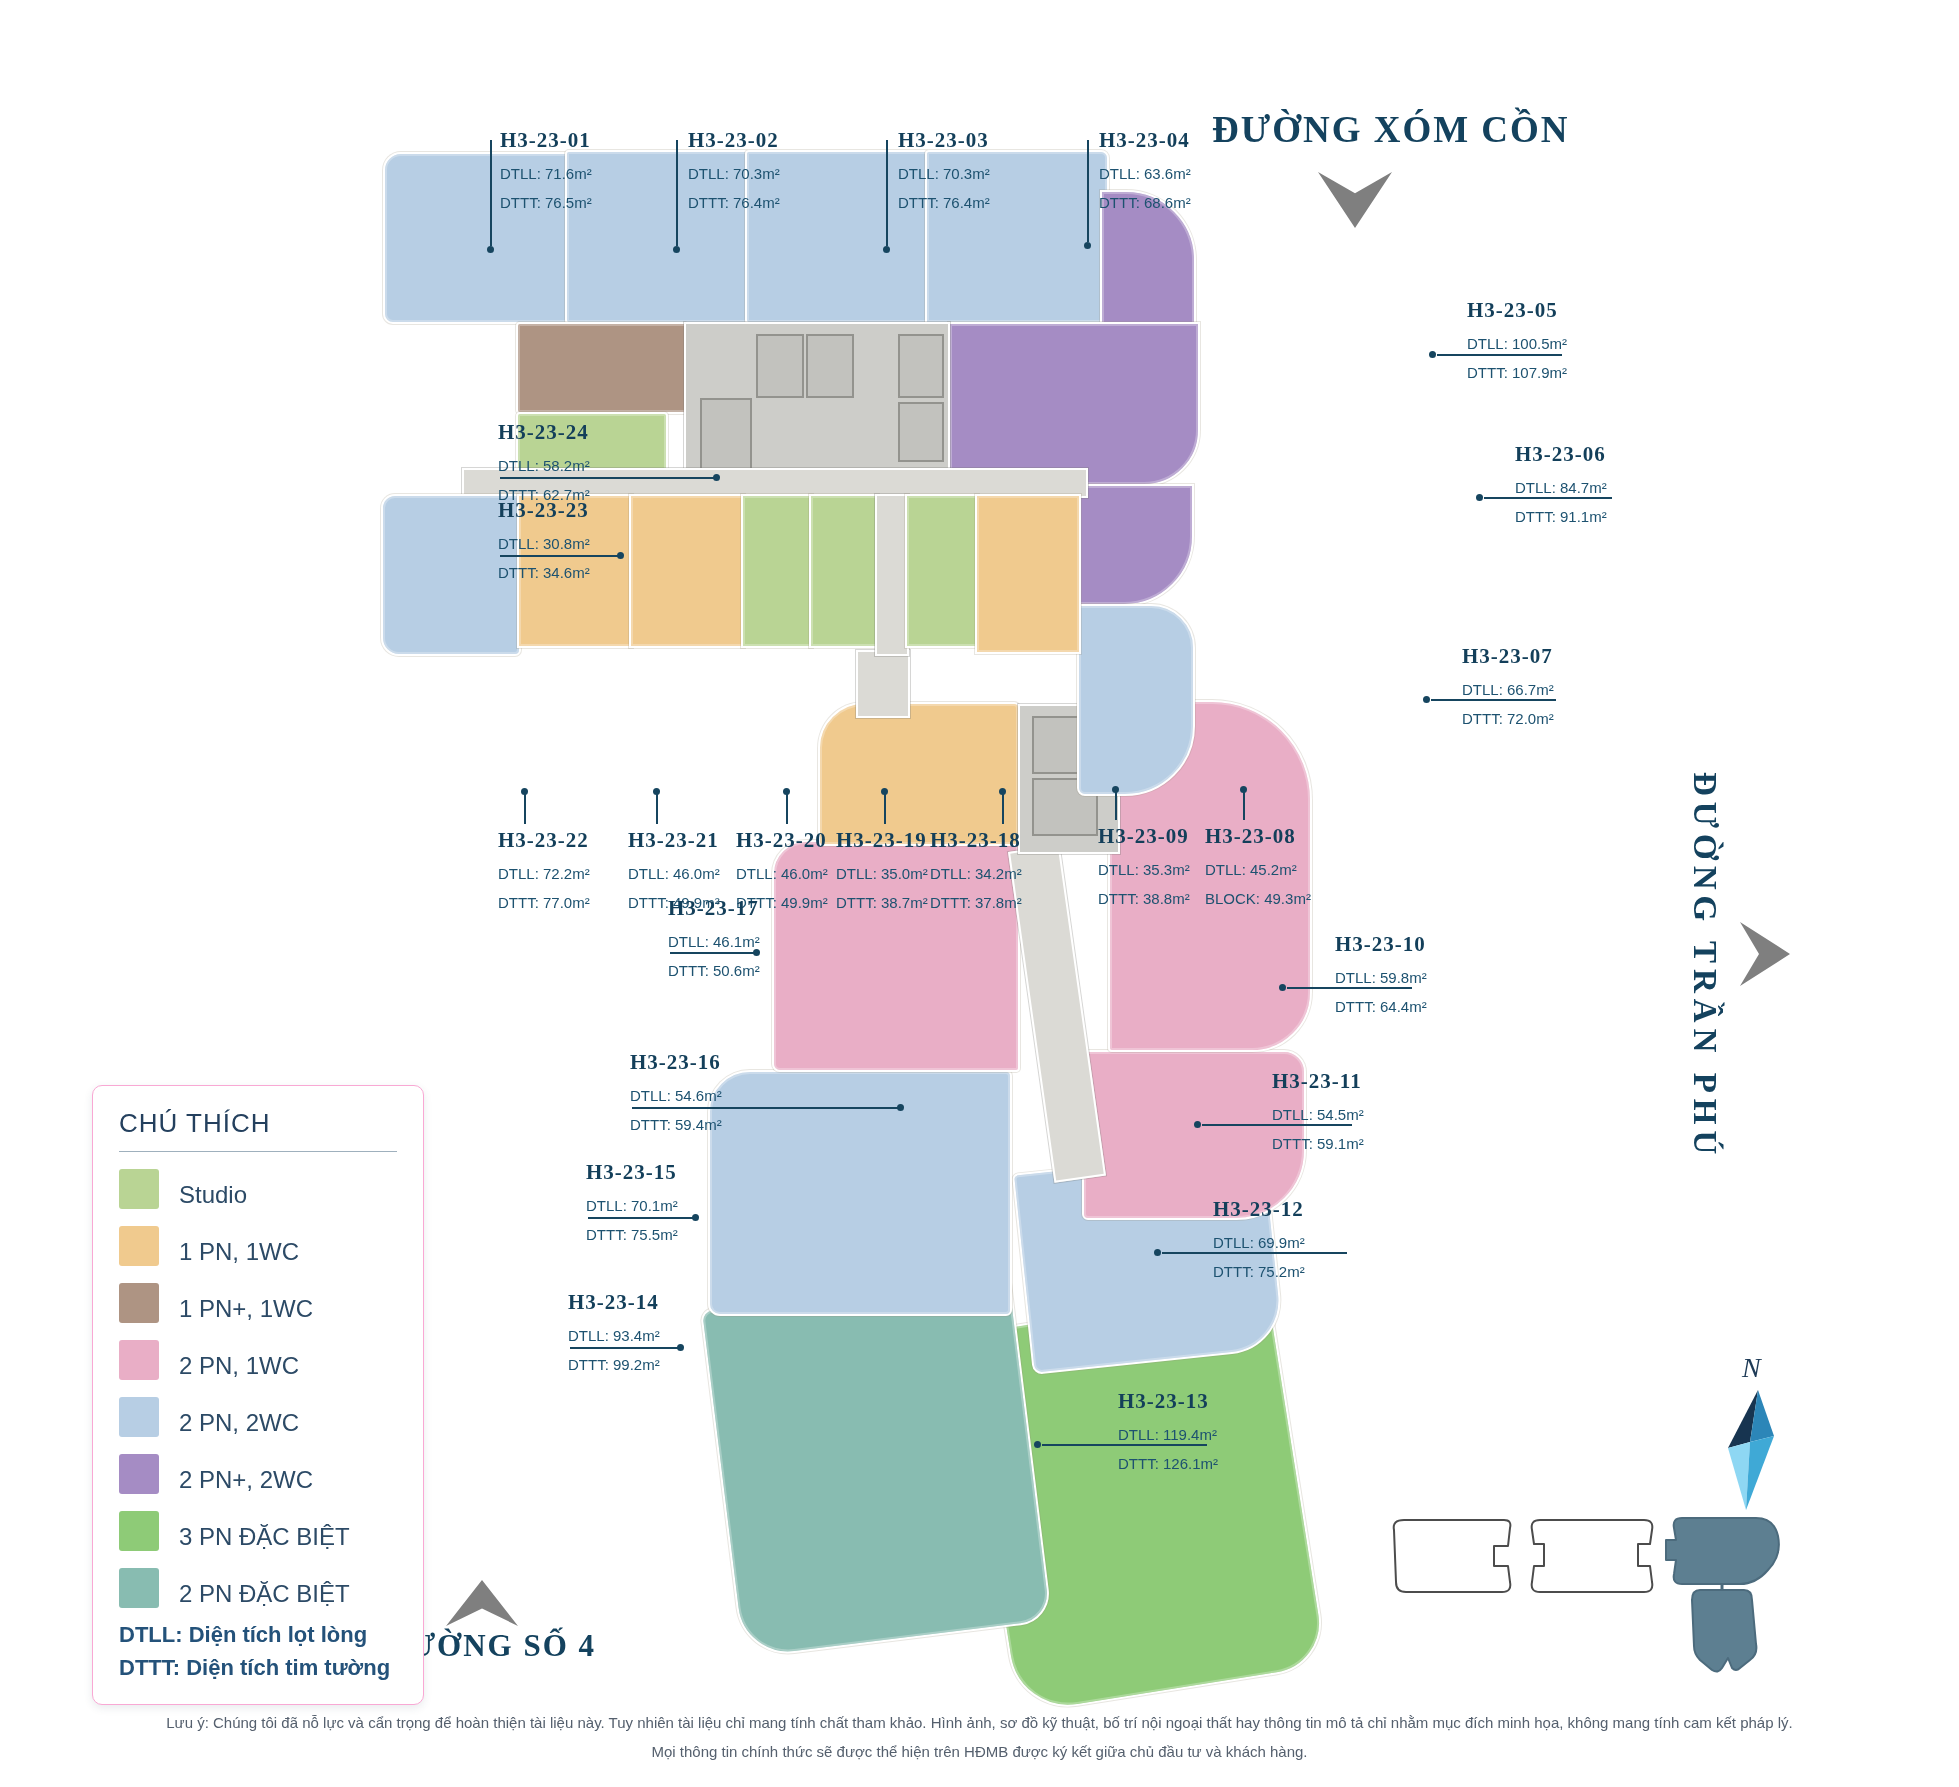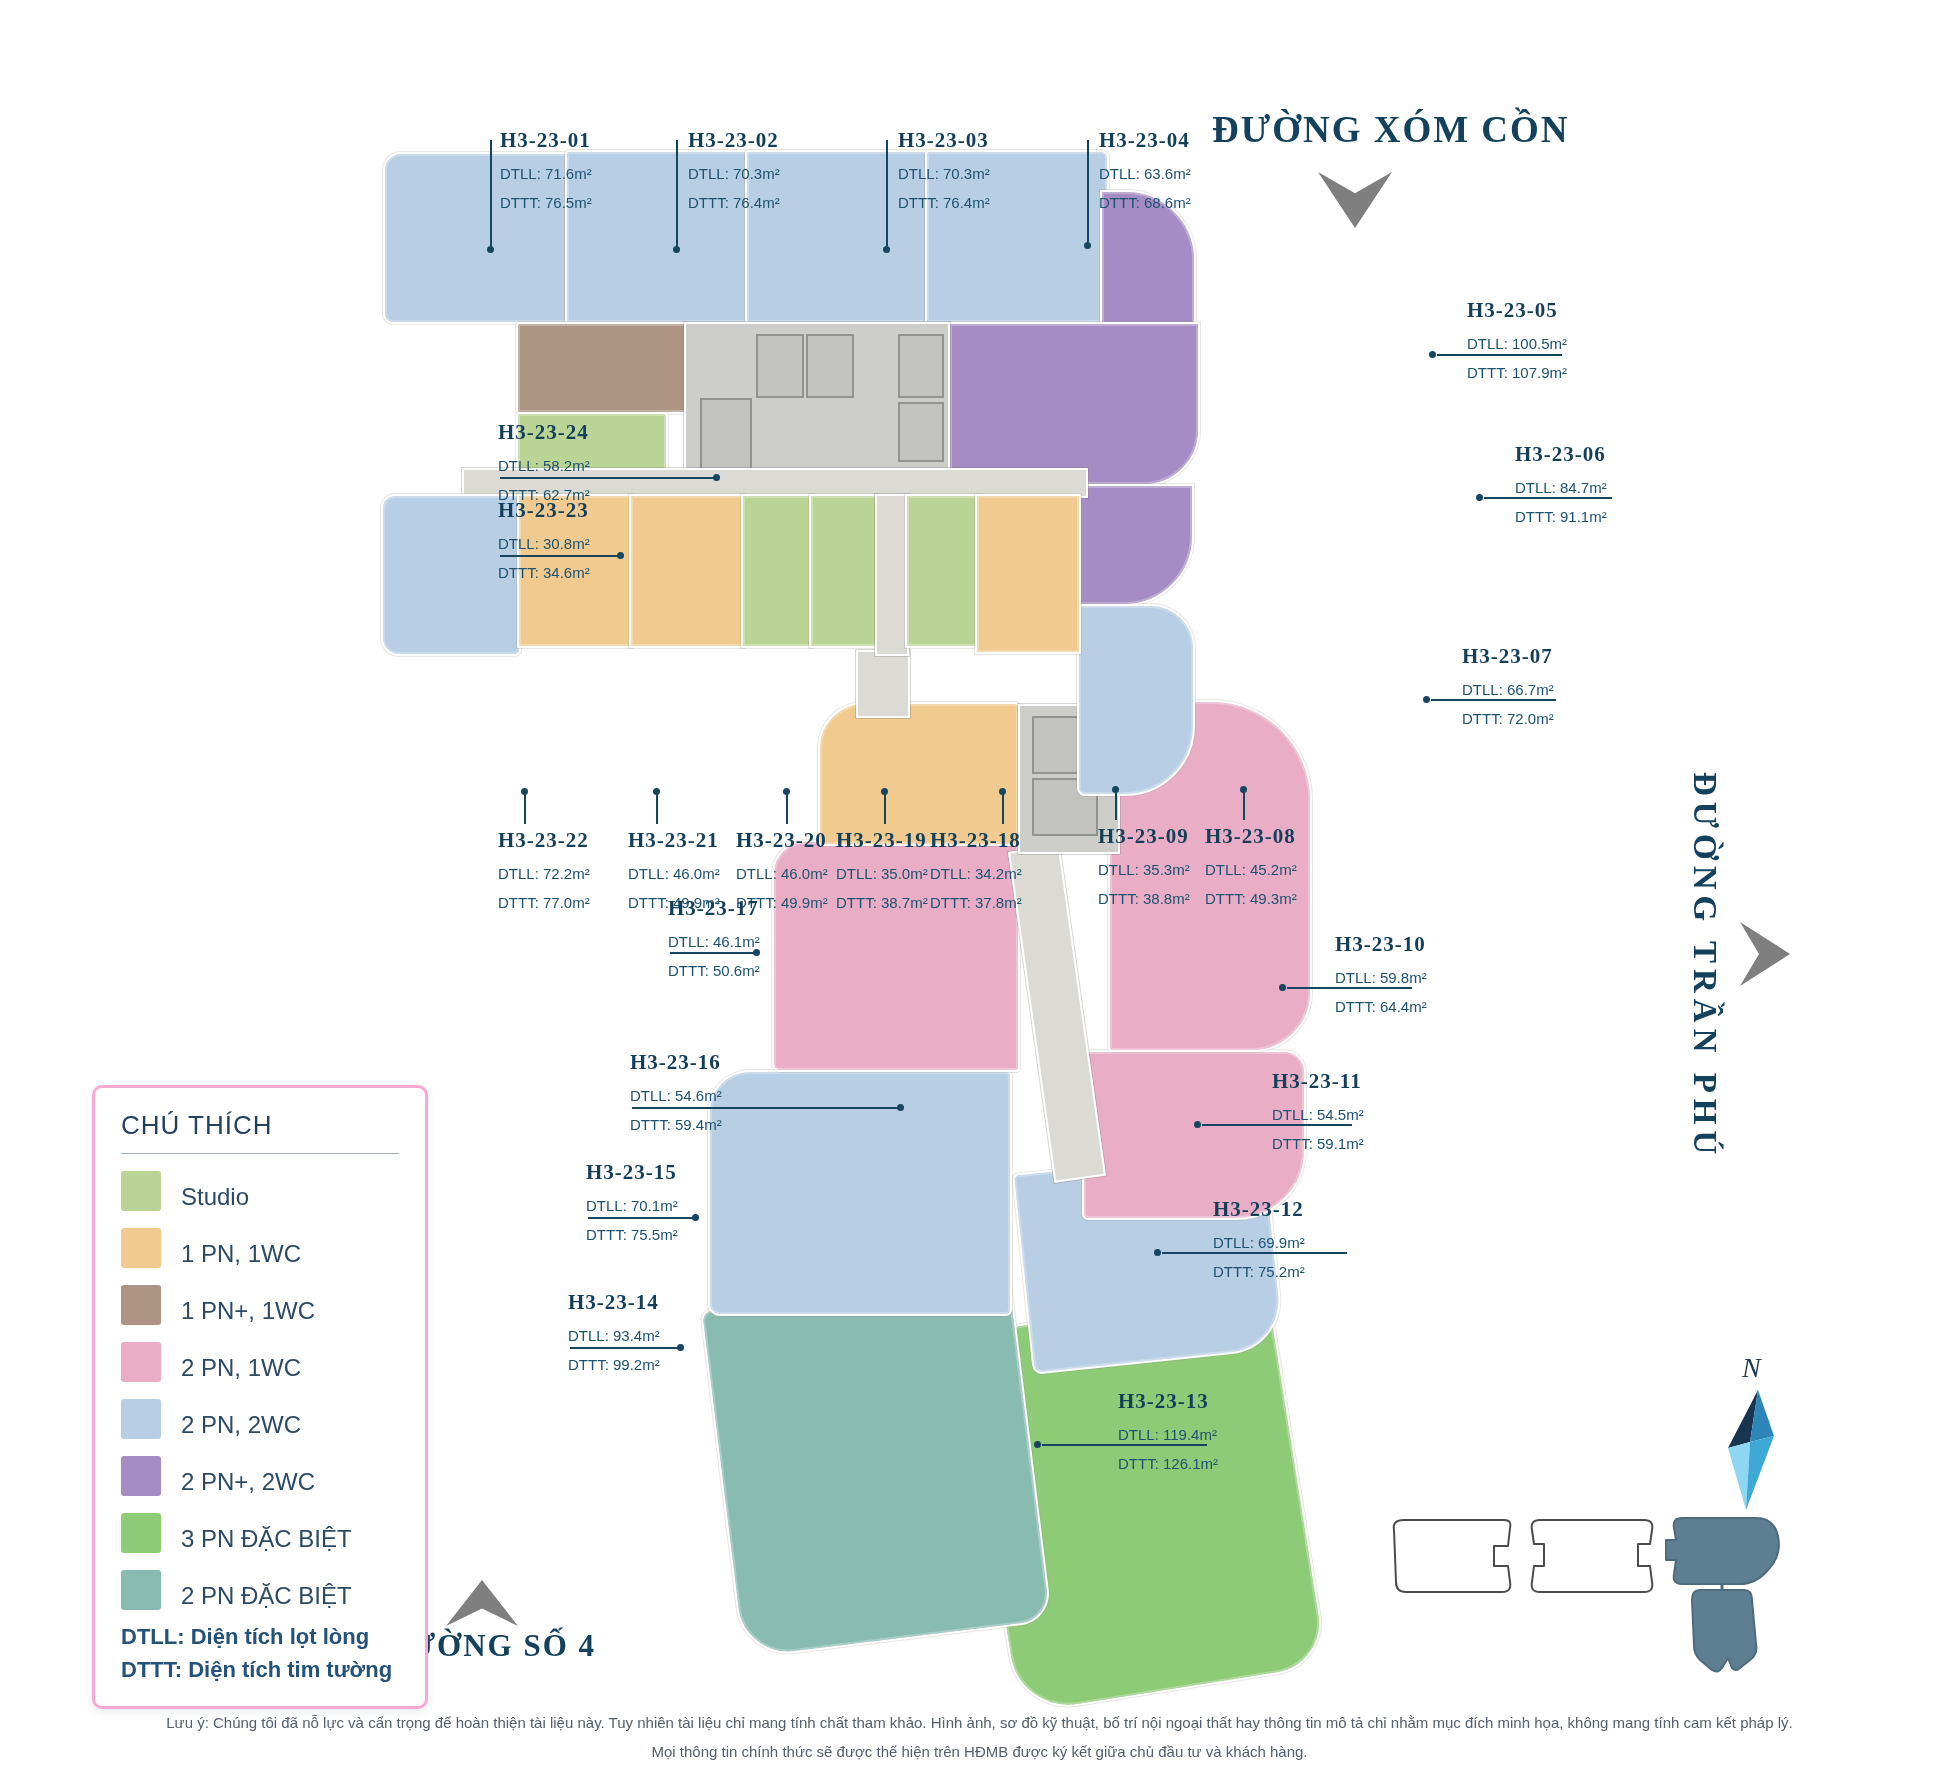--- a/index.html
+++ b/index.html
@@ -35,21 +35,21 @@
   
   .logo{position:absolute;left:1743px;top:42px;width:172px;height:162px;border-radius:50%;
         background:radial-gradient(circle at 32% 30%,#2d6f95 0%,#1d5277 45%,#123751 100%);
         display:flex;flex-direction:column;align-items:center;justify-content:center;
         font-family:"Liberation Serif",serif;color:#dfe5ea;}
   .logo .l1{font-size:27px;letter-spacing:7px;margin-left:6px;}
   .logo .l2{font-size:56px;letter-spacing:3px;line-height:1;margin-top:2px;}
 
   
   .legend{position:absolute;left:92px;top:1085px;width:278px;background:#ffffff;
-          border:3px solid #f9a8d4;border-radius:10px;box-shadow:0 3px 8px rgba(40,60,80,.10);
+          border:1px solid #f9a8d4;border-radius:10px;box-shadow:0 3px 8px rgba(40,60,80,.10);
           padding:22px 26px 20px 26px;color:#2c4a66;}
   .lg-title{font-size:26px;letter-spacing:1px;color:#24405e;}
   .lg-rule{height:1px;background:#9fb0bd;margin:12px 0 16px 0;}
   .lg-row{display:flex;align-items:flex-end;gap:20px;margin-bottom:10px;margin-top:17px;}
   .lg-sw{width:40px;height:40px;border-radius:3px;flex:0 0 auto;}
   .lg-lab{font-size:24px;}
   .lg-note{font-size:22px;font-weight:600;color:#24527a;margin-top:12px;line-height:1.4;}
 
   .disclaimer{position:absolute;left:0;top:1708px;width:1959px;text-align:center;
               color:#55606e;font-size:15px;line-height:1.95;}
@@ -217,21 +217,21 @@
     <div class="c-title">H3-23-09</div>
     <div class="c-line">DTLL: 35.3m²</div>
     <div class="c-line">DTTT: 38.8m²</div>
   </div>
 
   <div class="dot" style="left:1240px;top:786px;"></div>
   <div class="lv" style="left:1243px;top:792px;height:28px;"></div>
   <div class="callout" style="left:1205px;top:824px;">
     <div class="c-title">H3-23-08</div>
     <div class="c-line">DTLL: 45.2m²</div>
-    <div class="c-line">DTTT: 49.3m²</div>
+    <div class="c-line">BLOCK: 49.3m²</div>
   </div>
 
   <div class="lh" style="left:670px;top:952px;width:86px;"></div>
   <div class="dot" style="left:753px;top:949px;"></div>
   <div class="callout" style="left:668px;top:896px;">
     <div class="c-title">H3-23-17</div>
     <div class="c-line">DTLL: 46.1m²</div>
     <div class="c-line">DTTT: 50.6m²</div>
   </div>
 

